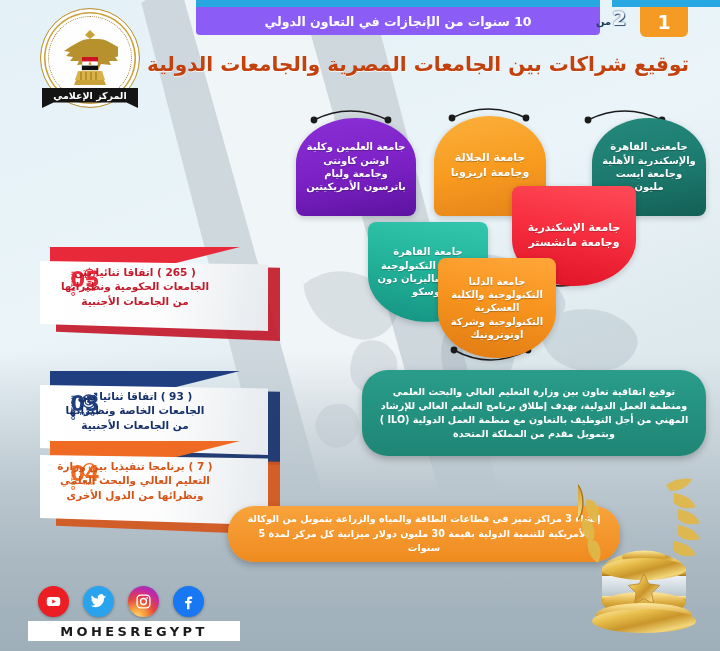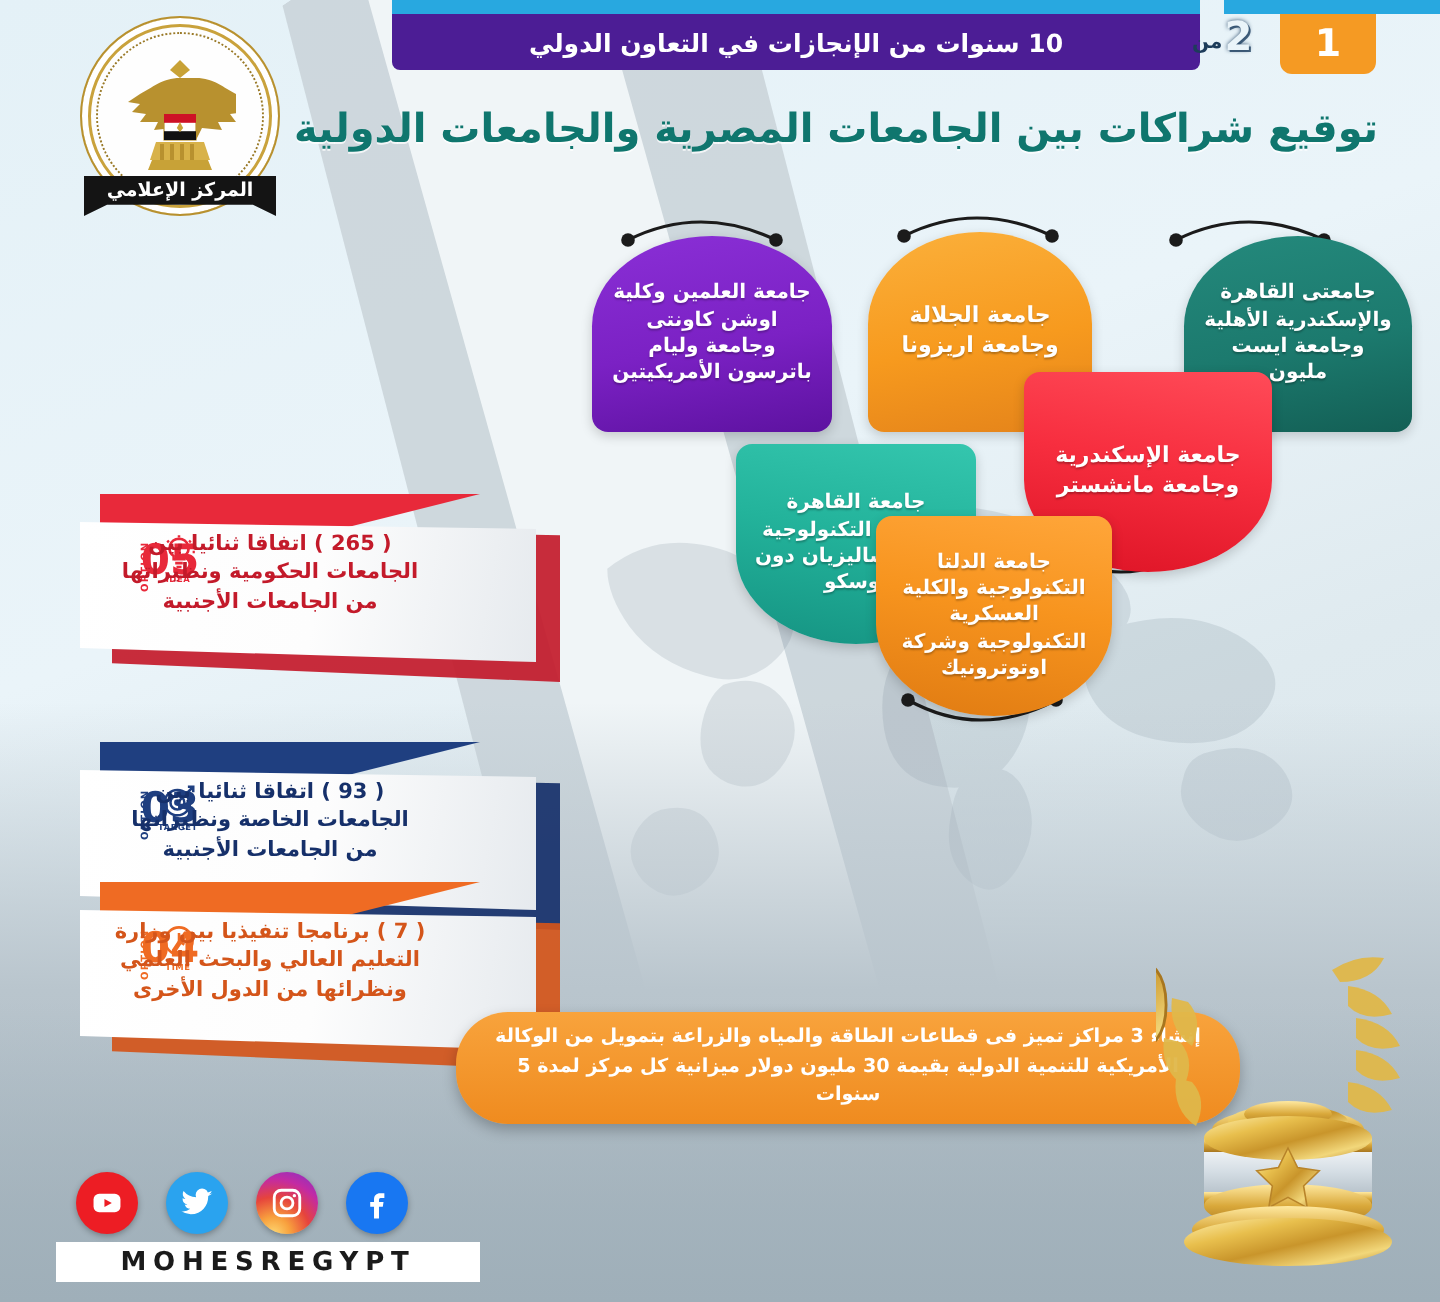--- a/index.html
+++ b/index.html
@@ -56,21 +56,21 @@
   .topbar-blue {
     position: absolute; left: 196px; top: 0; width: 404px; height: 7px;
     background: #28a8e0;
   }
   .topbar-blue2 {
     position: absolute; left: 612px; top: 0; width: 108px; height: 7px;
     background: #28a8e0;
   }
   .topbar-orange {
     position: absolute; left: 196px; top: 7px; width: 404px; height: 28px;
-    background: #4c1d95;
+    background: #8b5cf6;
     border-radius: 0 0 4px 4px;
     display: flex; align-items: center; justify-content: center;
   }
   .topbar-orange span {
     color: #fff; font-size: 12.5px; font-weight: bold;
     letter-spacing: .2px;
   }
   .pagebadge {
     position: absolute; left: 640px; top: 7px; width: 48px; height: 30px;
     background: #f59a23; border-radius: 0 0 6px 6px;
@@ -117,21 +117,21 @@
   }
   .emblem-ribbon .txt {
     position:absolute; left:0; top:6px; width:112px;
     text-align:center; color:#fff; font-size:9.5px; font-weight:bold;
   }
 
   
   .main-title {
     position: absolute; right: 22px; top: 52px; width: 560px;
     text-align: center;
-    color: #0f766e;
+    color: #c2410c;
     font-size: 20px; font-weight: bold;
     text-shadow: 0 1px 0 rgba(255,255,255,.75);
   }
 
   
   .opt {
     position: absolute; left: 22px; width: 258px; height: 90px;
   }
   .opt .shadow {
     position: absolute; left: 34px; top: 16px; width: 224px; height: 78px;
@@ -385,20 +385,23 @@
   </div>
 
   <div class="dia petal-down" style="left:512px;top:186px;width:124px;height:100px;background:linear-gradient(10deg,#dd1325 0%,#f72e3f 55%,#ff4b58 100%);font-size:11px;">
     <span>جامعة الإسكندرية وجامعة مانشستر</span>
   </div>
 
   <div class="dia petal-down" style="left:438px;top:258px;width:118px;height:100px;background:linear-gradient(10deg,#e07b12 0%,#f7941e 55%,#ffa63a 100%);font-size:10px;">
     <span>جامعة الدلتا التكنولوجية والكلية العسكرية التكنولوجية وشركة اوتوترونيك</span>
   </div>
 
+  <div class="infobox teal" style="left:362px;top:370px;width:344px;height:86px;font-size:9.6px;line-height:1.45;">
+    <span>توقيع اتفاقية تعاون بين وزارة التعليم العالي والبحث العلمي ومنظمة العمل الدولية، بهدف إطلاق برنامج التعليم العالي للإرشاد المهني من أجل التوظيف بالتعاون مع منظمة العمل الدولية (ILO ) وبتمويل مقدم من المملكة المتحدة</span>
+  </div>
 
   <div class="infobox orange" style="left:228px;top:506px;width:392px;height:56px;font-size:9.6px;line-height:1.5;">
     <span>إنشاء 3 مراكز تميز فى قطاعات الطاقة والمياه والزراعة بتمويل من الوكالة الأمريكية للتنمية الدولية بقيمة 30 مليون دولار ميزانية كل مركز لمدة 5 سنوات</span>
   </div>
 
   <div class="trophy">
     <svg viewBox="0 0 132 170" xmlns="http://www.w3.org/2000/svg">
       <defs>
         <linearGradient id="gold" x1="0" y1="0" x2="1" y2="1">
           <stop offset="0" stop-color="#fff0b0"></stop>

